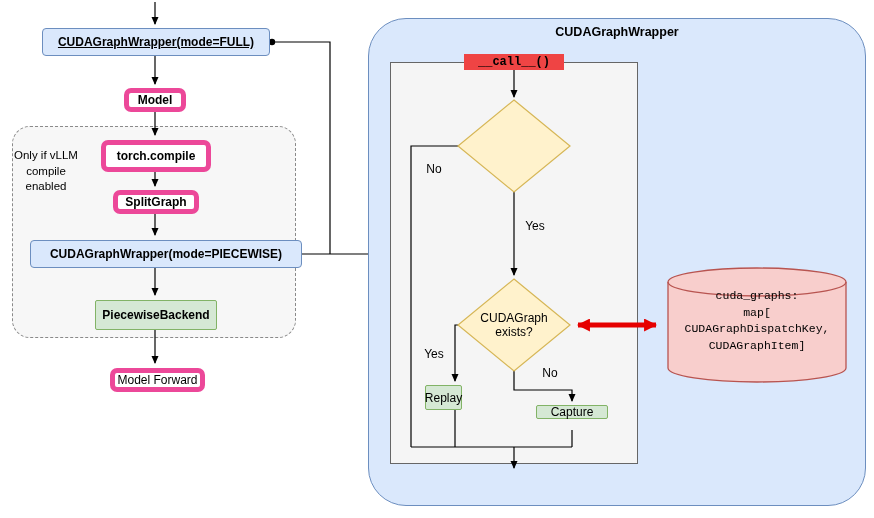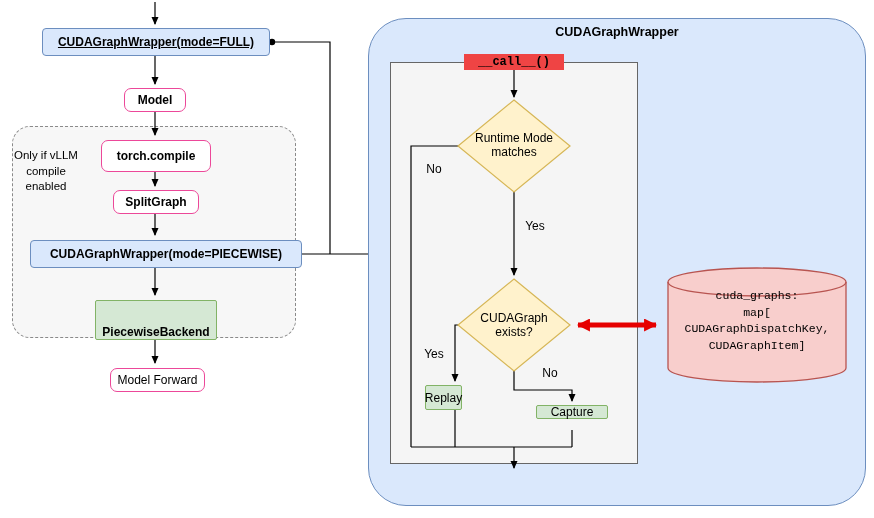--- a/index.html
+++ b/index.html
@@ -6,21 +6,21 @@
   #canvas{
     position:relative;width:874px;height:518px;background:#ffffff;
     font-family:"Liberation Sans", sans-serif;overflow:hidden;
   }
   #canvas *{box-sizing:border-box;}
   .node{
     position:absolute;display:flex;align-items:center;justify-content:center;
     font-size:12px;text-align:center;z-index:3;color:#000;
   }
   .blue-box{background:#dae8fc;border:1px solid #6c8ebf;border-radius:4px;font-weight:bold;}
-  .white-box{background:#ffffff;border:1px solid #ec4899;border-radius:7px;font-weight:bold;}
+  .white-box{background:#ffffff;border:5px solid #ec4899;border-radius:7px;font-weight:bold;}
   .green-box{background:#d5e8d4;border:1px solid #82b366;border-radius:2px;}
   
   .panel{
     position:absolute;left:368px;top:18px;width:498px;height:488px;
     background:#dae8fc;border:1px solid #6c8ebf;border-radius:38px;z-index:0;
   }
   .dashed-box{
     position:absolute;left:12px;top:126px;width:284px;height:212px;
     background:#f7f7f7;border:1px dashed #8a8a8a;border-radius:18px;z-index:1;
   }
@@ -28,21 +28,21 @@
     position:absolute;left:390px;top:62px;width:248px;height:402px;
     background:#f5f5f5;border:1px solid #666666;z-index:1;
   }
   svg.wires{position:absolute;left:0;top:0;z-index:2;}
   
   .n-wrapper-full{left:42px;top:28px;width:228px;height:28px;text-decoration:underline;}
   .n-model{left:124px;top:88px;width:62px;height:24px;}
   .n-torch{left:101px;top:140px;width:110px;height:32px;}
   .n-split{left:113px;top:190px;width:86px;height:24px;}
   .n-wrapper-piece{left:30px;top:240px;width:272px;height:28px;}
-  .n-backend{left:95px;top:300px;width:122px;height:40px;font-weight:bold;align-items:flex-end;}
+  .n-backend{left:95px;top:300px;width:122px;height:30px;font-weight:bold;}
   .n-forward{left:110px;top:368px;width:95px;height:24px;font-weight:normal;}
   .n-replay{left:425px;top:385px;width:37px;height:25px;}
   .n-capture{left:536px;top:405px;width:72px;height:14px;justify-content:center;}
   .note{
     left:13px;top:148px;width:66px;font-size:11.5px;line-height:1.35;
     display:block;text-align:center;
   }
   .panel-title{left:368px;top:24px;width:498px;height:16px;font-weight:bold;font-size:12.5px;}
   .call-label{
     left:464px;top:54px;width:100px;height:16px;background:#ef4444;
@@ -135,21 +135,20 @@
   <div class="node green-box n-backend">
     <span>PiecewiseBackend</span>
   </div>
   <div class="node white-box n-forward">
     <span>Model Forward</span>
   </div>
 
   <div class="node panel-title">CUDAGraphWrapper</div>
   <div class="node call-label">__call__()</div>
 
-  <div class="node diamond-label d1-label">Runtime Mode matches</div>
   <div class="node diamond-label d2-label">CUDAGraph exists?</div>
 
   <div class="node branch-label lbl-no1">No</div>
   <div class="node branch-label lbl-yes1">Yes</div>
   <div class="node branch-label lbl-yes2">Yes</div>
   <div class="node branch-label lbl-no2">No</div>
 
   <div class="node green-box n-replay">
     <span>Replay</span>
   </div>

